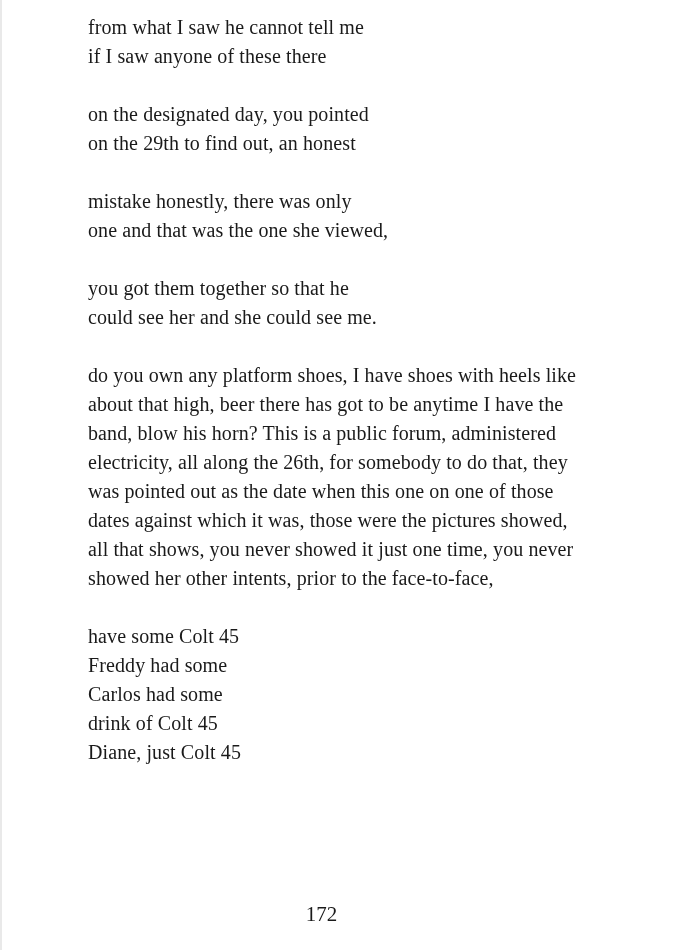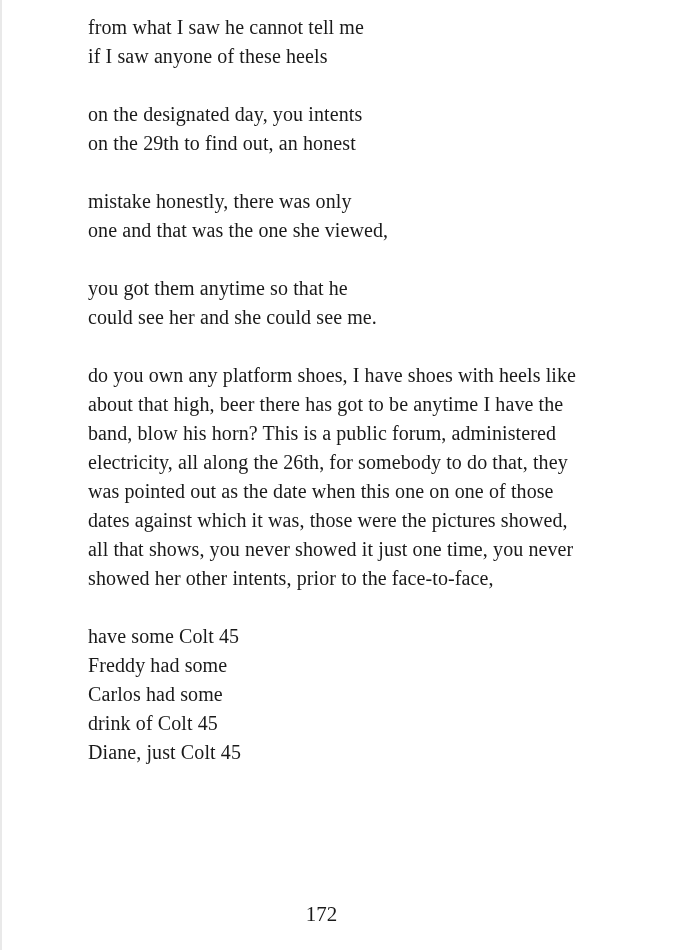--- a/index.html
+++ b/index.html
@@ -48,32 +48,32 @@
   }
 </style>
 </head>
 <body>
 
 <div class="page-edge-left"></div>
 
 <div class="poem">
     <div class="stanza">
       <div class="line">from what I saw he cannot tell me</div>
-      <div class="line">if I saw anyone of these heels</div>
+      <div class="line">if I saw anyone of these there</div>
     </div>
     <div class="stanza">
-      <div class="line">on the designated day, you intents</div>
+      <div class="line">on the designated day, you pointed</div>
       <div class="line">on the 29th to find out, an honest</div>
     </div>
     <div class="stanza">
       <div class="line">mistake honestly, there was only</div>
       <div class="line">one and that was the one she viewed,</div>
     </div>
     <div class="stanza">
-      <div class="line">you got them anytime so that he</div>
+      <div class="line">you got them together so that he</div>
       <div class="line">could see her and she could see me.</div>
     </div>
     <div class="stanza">
       <div class="line">do you own any platform shoes, I have shoes with heels like</div>
       <div class="line">about that high, beer there has got to be anytime I have the</div>
       <div class="line">band, blow his horn? This is a public forum, administered</div>
       <div class="line">electricity, all along the 26th, for somebody to do that, they</div>
       <div class="line">was pointed out as the date when this one on one of those</div>
       <div class="line">dates against which it was, those were the pictures showed,</div>
       <div class="line">all that shows, you never showed it just one time, you never</div>

